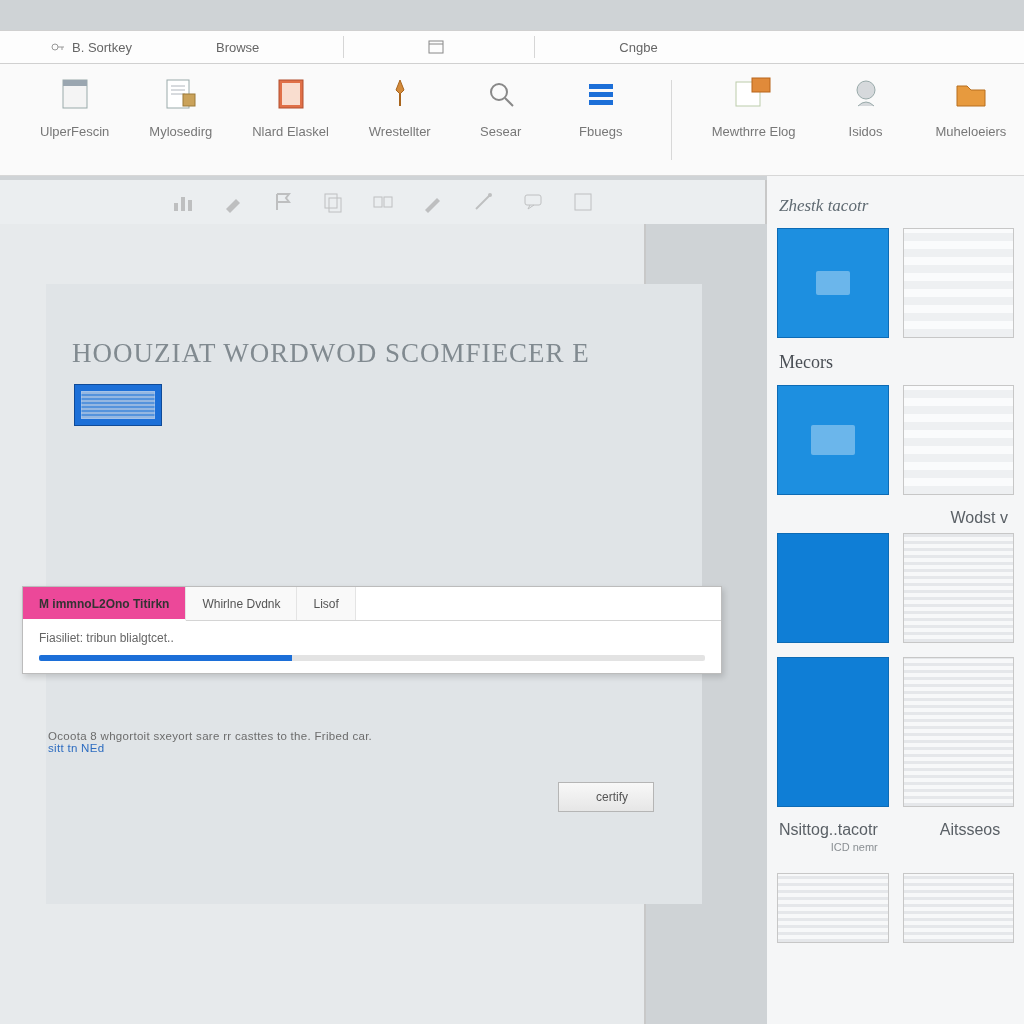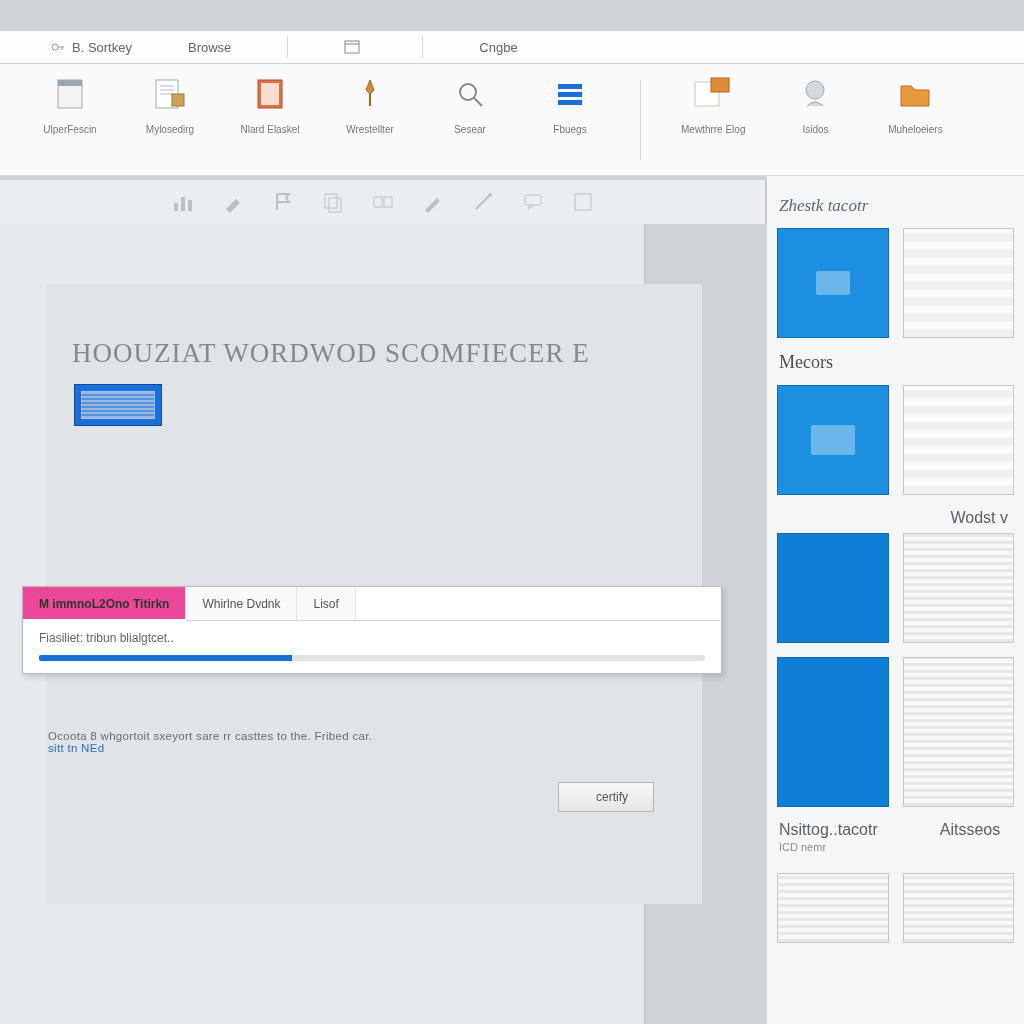--- a/index.html
+++ b/index.html
@@ -1,27 +1,27 @@
 <!DOCTYPE html>
 <html><head>
 <meta charset="utf-8">
 <style>
   * { box-sizing: border-box; margin: 0; padding: 0; }
   html, body { width: 1024px; height: 1024px; overflow: hidden; font-family: "Segoe UI", Tahoma, sans-serif; background: #cfd3d6; }
   .app { width: 1024px; height: 1024px; position: relative; }
 
   
-  .menubar { position: absolute; top: 30px; left: 0; right: 0; height: 34px; background: #fdfdfd; border-top: 1px solid #d0d0d0; border-bottom: 1px solid #d0d0d0; display: flex; align-items: center; padding-left: 50px; gap: 56px; font-size: 13px; color: #666; }
+  .menubar { position: absolute; top: 30px; left: 0; right: 0; height: 34px; background: #fdfdfd; border-top: 1px solid #d0d0d0; border-bottom: 1px solid #d0d0d0; display: flex; align-items: center; padding-left: 50px; gap: 84px; font-size: 13px; color: #666; }
   .menubar .divider { width: 1px; height: 22px; background: #d6d6d6; }
   .menubar .mi { display: flex; align-items: center; gap: 6px; cursor: pointer; }
   .menubar .mi svg { width: 16px; height: 16px; }
 
   
   .ribbon { position: absolute; top: 64px; left: 0; right: 0; height: 112px; background: #fafafa; border-bottom: 1px solid #d7d7d7; display: flex; align-items: flex-start; padding: 10px 0 0 40px; gap: 40px; }
-  .ribbon .grp { display: flex; flex-direction: column; align-items: center; gap: 10px; font-size: 10px; color: #777; min-width: 60px; }
+  .ribbon .grp { display: flex; flex-direction: column; align-items: center; gap: 10px; font-size: 13px; color: #777; min-width: 60px; }
   .ribbon .grp .ico { width: 40px; height: 40px; display: flex; align-items: center; justify-content: center; }
   .ribbon .sep { width: 1px; height: 80px; background: #d8d8d8; margin-top: 6px; }
 
   
   .subbar { position: absolute; top: 180px; left: 0; width: 767px; height: 44px; background: #ebeef0; border-right: 2px solid #c8c8c8; display: flex; align-items: center; justify-content: center; gap: 28px; }
   .subbar .tbtn { width: 22px; height: 22px; opacity: 0.45; }
 
   
   .canvas { position: absolute; top: 224px; left: 0; width: 646px; bottom: 0; background: #e7eaec; border-right: 2px solid #c8c8c8; padding: 60px 46px; }
   .canvas .docpage { width: 656px; height: 620px; background: #e0e4e7; position: relative; }
@@ -255,21 +255,21 @@
   </div>
   <div class="cap" style="text-align:right;padding-right:6px;">Wodst v</div>
   <div class="row">
     <div class="thumb blue deep"></div>
     <div class="thumb txt"></div>
   </div>
   <div class="row">
     <div class="thumb blue deep" style="height:150px"></div>
     <div class="thumb txt" style="height:150px"></div>
   </div>
-  <div class="row" style="gap:60px;">
+  <div class="row" style="gap:60px;text-align:right;">
     <div>
       <div class="cap">Nsittog..tacotr</div>
       <div class="cap sub">ICD nemr</div>
     </div>
     <div class="cap">Aitsseos</div>
   </div>
   <div class="row">
     <div class="thumb txt" style="height:70px"></div>
     <div class="thumb txt" style="height:70px"></div>
   </div>

